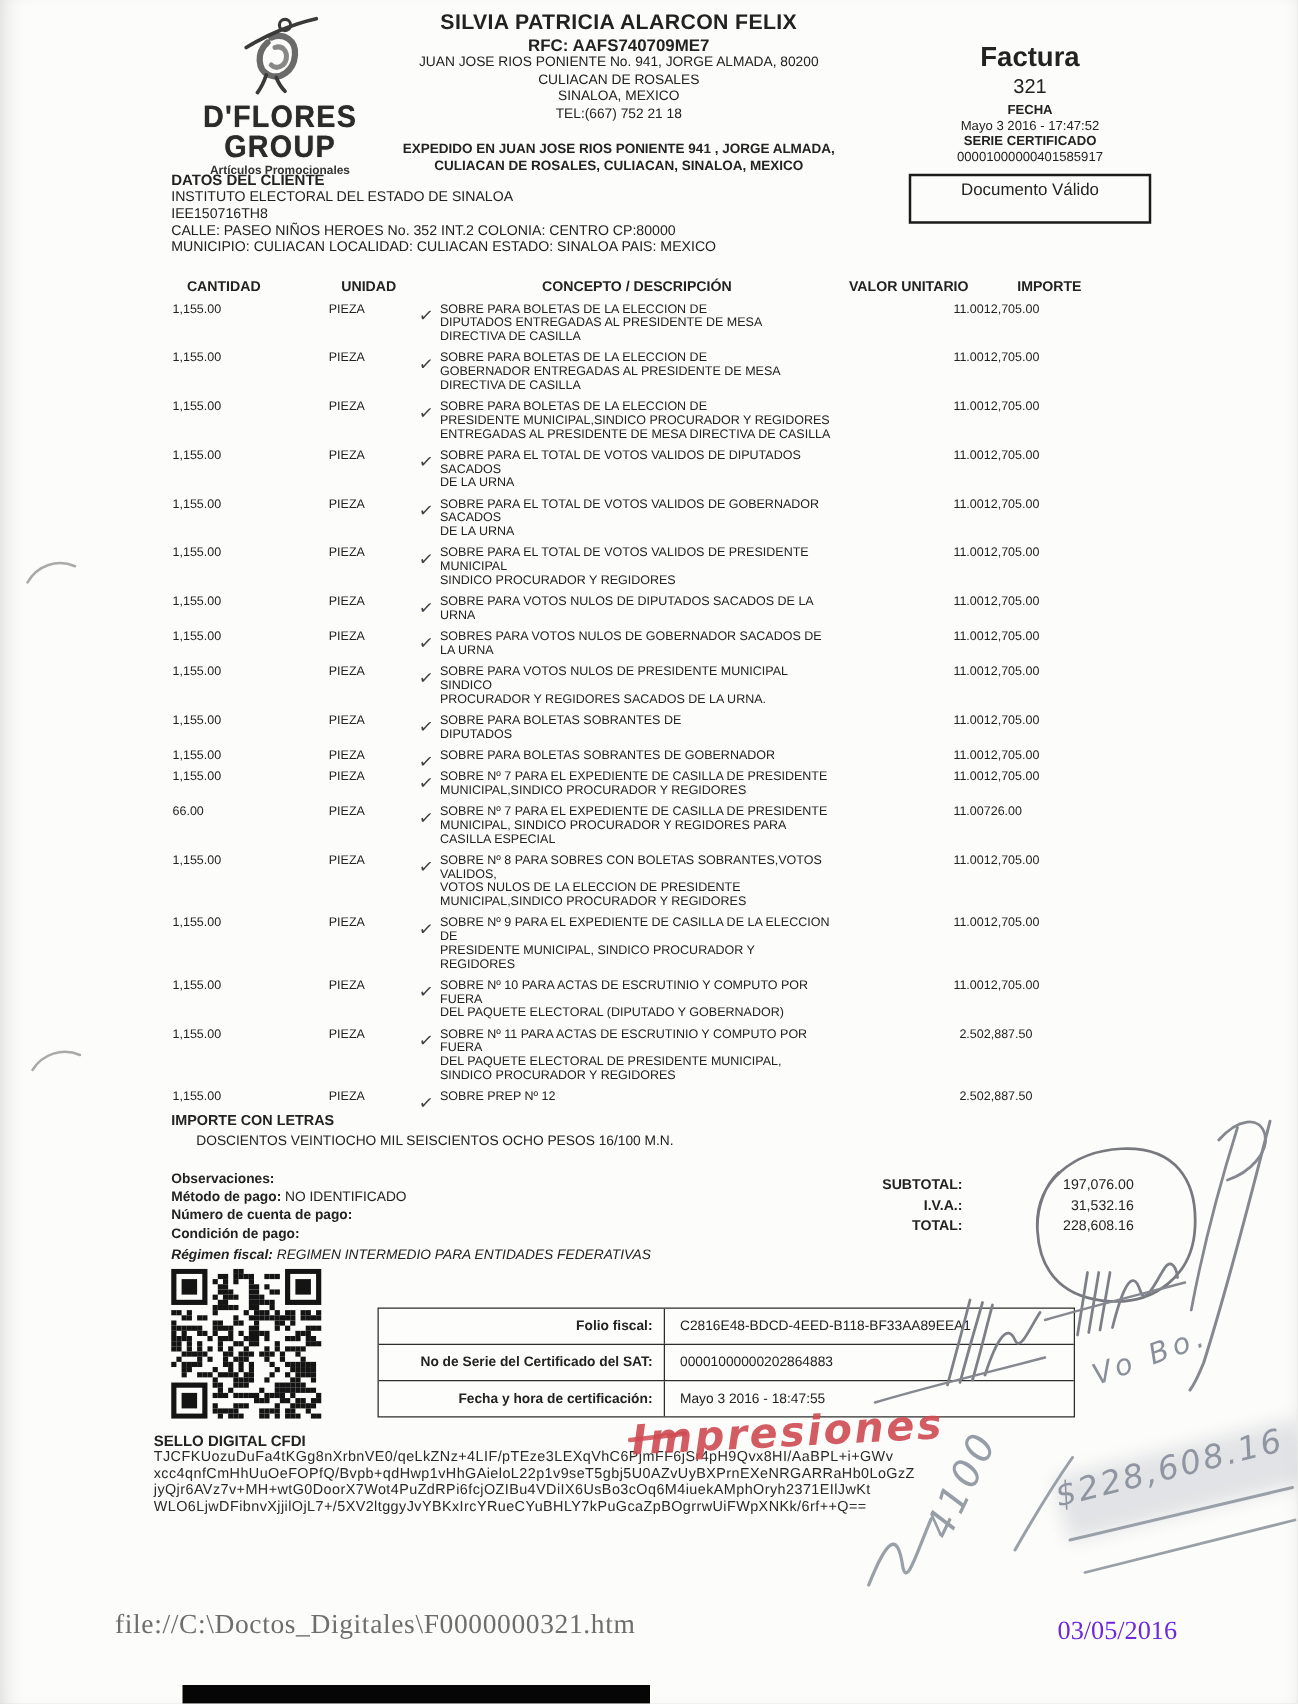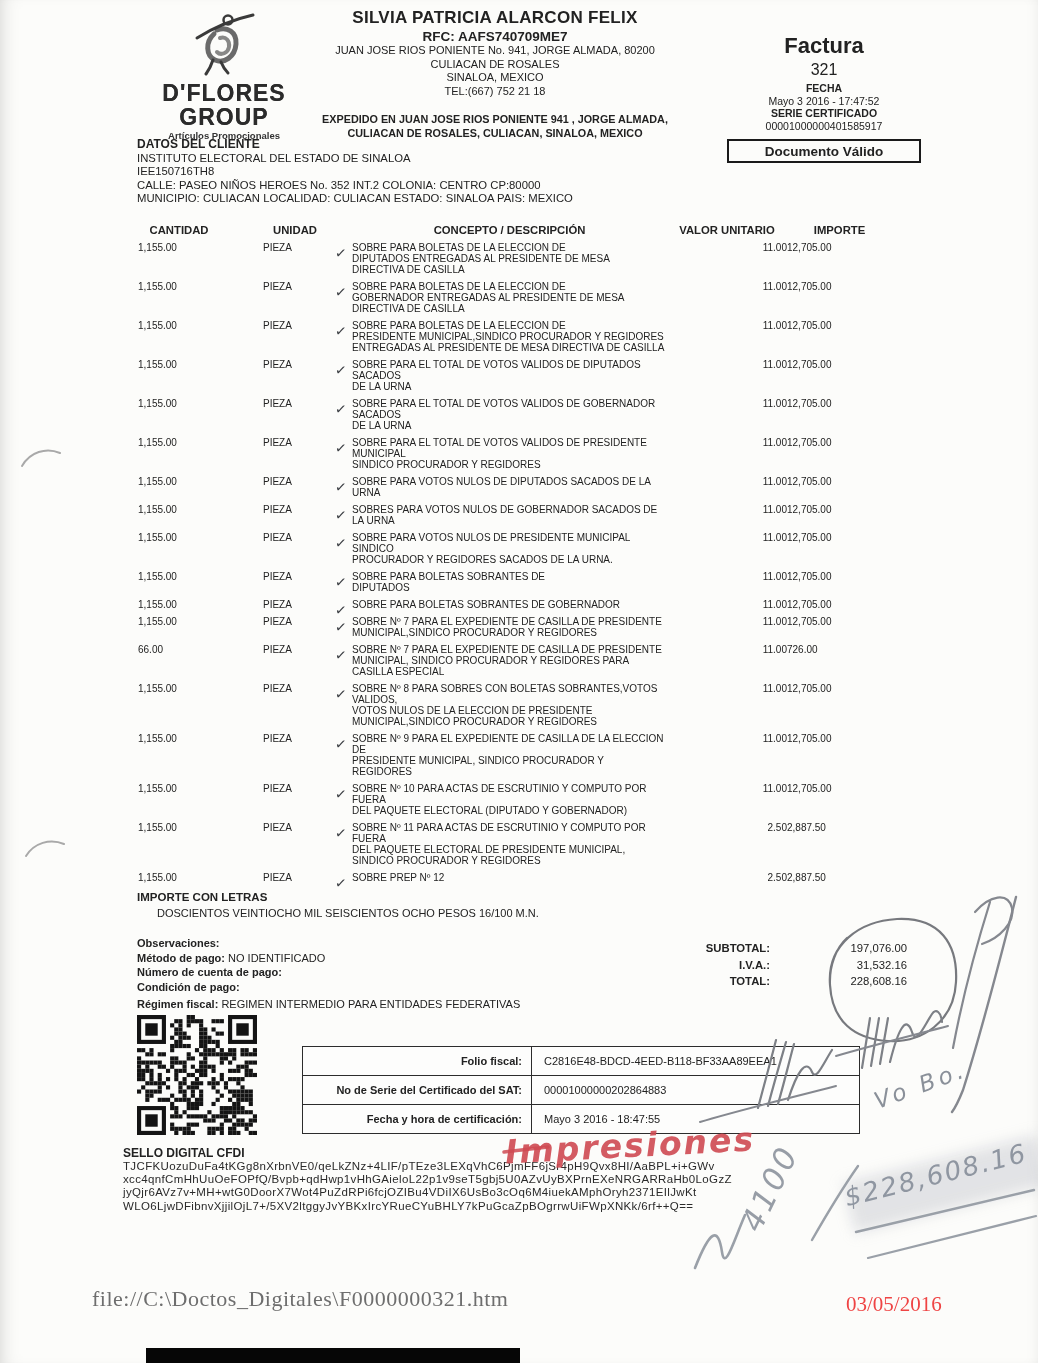--- a/index.html
+++ b/index.html
@@ -16,21 +16,21 @@
   .company{left:300px;top:8px;width:390px;text-align:center;}
   .company .nm{font-size:17px;font-weight:bold;letter-spacing:.3px;}
   .company .rfc{font-size:13.5px;font-weight:bold;margin-top:1px;}
   .company .ad{font-size:11px;line-height:13.5px;}
   .issued{left:300px;top:112px;width:390px;text-align:center;font-size:10.8px;font-weight:bold;line-height:14px;}
   .invbox{left:727px;top:16px;width:194px;text-align:center;}
   .invbox .t1{font-size:22px;font-weight:bold;margin-top:17px;}
   .invbox .t2{font-size:16px;margin-top:2px;}
   .invbox .s{font-size:10.5px;line-height:12.5px;}
   .invbox .sb{font-size:10.5px;font-weight:bold;line-height:12.5px;margin-top:3px;}
-  .badge{margin-top:7px;border:2px solid #1a1a1a;padding:3px 0 2px 0;font-size:13.5px;font-weight:bold;}
+  .badge{margin-top:7px;border:2px solid #1a1a1a;padding:3px 0 18px 0;font-size:13.5px;font-weight:normal;}
 
   
   .client{left:137px;top:138px;width:720px;font-size:11.3px;line-height:13.6px;}
   .client .lbl{font-weight:bold;font-size:12px;}
 
   
   .items{left:120px;top:224px;width:772px;font-size:10px;}
   .ithead{display:flex;font-weight:bold;font-size:11.3px;}
   .ithead div{text-align:center;}
   .h-qty{width:118px;} .h-unit{width:114px;} .h-con{width:315px;} .h-vu{width:120px;} .h-imp{width:105px;}
@@ -46,21 +46,21 @@
   
   .words{left:137px;top:891px;font-size:11px;}
   .words .lbl{font-weight:bold;font-size:11.5px;}
   .words .val{margin-top:4px;padding-left:20px;}
   .pay{left:137px;top:936px;font-size:11px;line-height:14.6px;}
   .pay b{font-weight:bold;}
   .totals{left:600px;top:940px;width:310px;font-size:11.3px;line-height:16.5px;}
   .trow{display:flex;}
   .tlab{width:170px;text-align:right;font-weight:bold;}
   .tval{width:137px;text-align:right;}
-  .regimen{left:137px;top:998px;font-size:11px;}
+  .regimen{left:137px;top:998px;font-size:11px;font-style:italic;}
   .regimen b{font-weight:bold;}
 
   
   .qr{left:133px;top:1015px;width:128px;height:120px;}
   .ftable{left:302px;top:1046px;width:556px;border:1.5px solid #2c2c2c;font-size:11px;background:rgba(255,255,255,.4);}
   .frow{display:flex;border-top:1px solid #2c2c2c;height:28px;align-items:center;}
   .frow:first-child{border-top:none;}
   .flab{width:228px;text-align:right;font-weight:bold;padding-right:9px;box-sizing:border-box;}
   .fsep{width:1px;align-self:stretch;background:#2c2c2c;}
   .fval{padding-left:12px;}
@@ -74,21 +74,21 @@
   
   .hw{font-family:"DejaVu Sans",sans-serif;font-style:italic;pointer-events:none;}
   .hw-imp{left:505px;top:1126px;font-size:33px;color:#cf4a52;transform:rotate(-3deg);letter-spacing:2px;font-weight:bold;opacity:.9;}
   .hw-4100{left:724px;top:1170px;font-size:31px;color:#979da6;transform:rotate(-64deg);letter-spacing:3px;}
   .hw-amt{left:842px;top:1160px;font-size:26px;color:#8f96a1;transform:rotate(-14deg);letter-spacing:2px;white-space:nowrap;}
   .hw-vobo{left:872px;top:1072px;font-size:23px;color:#8a9099;transform:rotate(-20deg);letter-spacing:4px;}
   .smudge{left:846px;top:1158px;width:200px;height:52px;background:rgba(165,170,182,.3);filter:blur(7px);transform:rotate(-14deg);}
 
   
   .furl{left:92px;top:1286px;font-family:"Liberation Serif",serif;font-size:22px;color:#6e6e6e;letter-spacing:.5px;}
-  .fdate{left:846px;top:1292px;font-family:"Liberation Serif",serif;font-size:21px;color:#ef4444;}
+  .fdate{left:846px;top:1292px;font-family:"Liberation Serif",serif;font-size:21px;color:#6d28d9;}
   .blackbar{left:146px;top:1348px;width:374px;height:15px;background:#060606;}
 
   .ink{position:absolute;left:0;top:0;pointer-events:none;}
 </style>
 </head>
 <body>
 
 <div class="page">
 
   <div class="abs logo">

